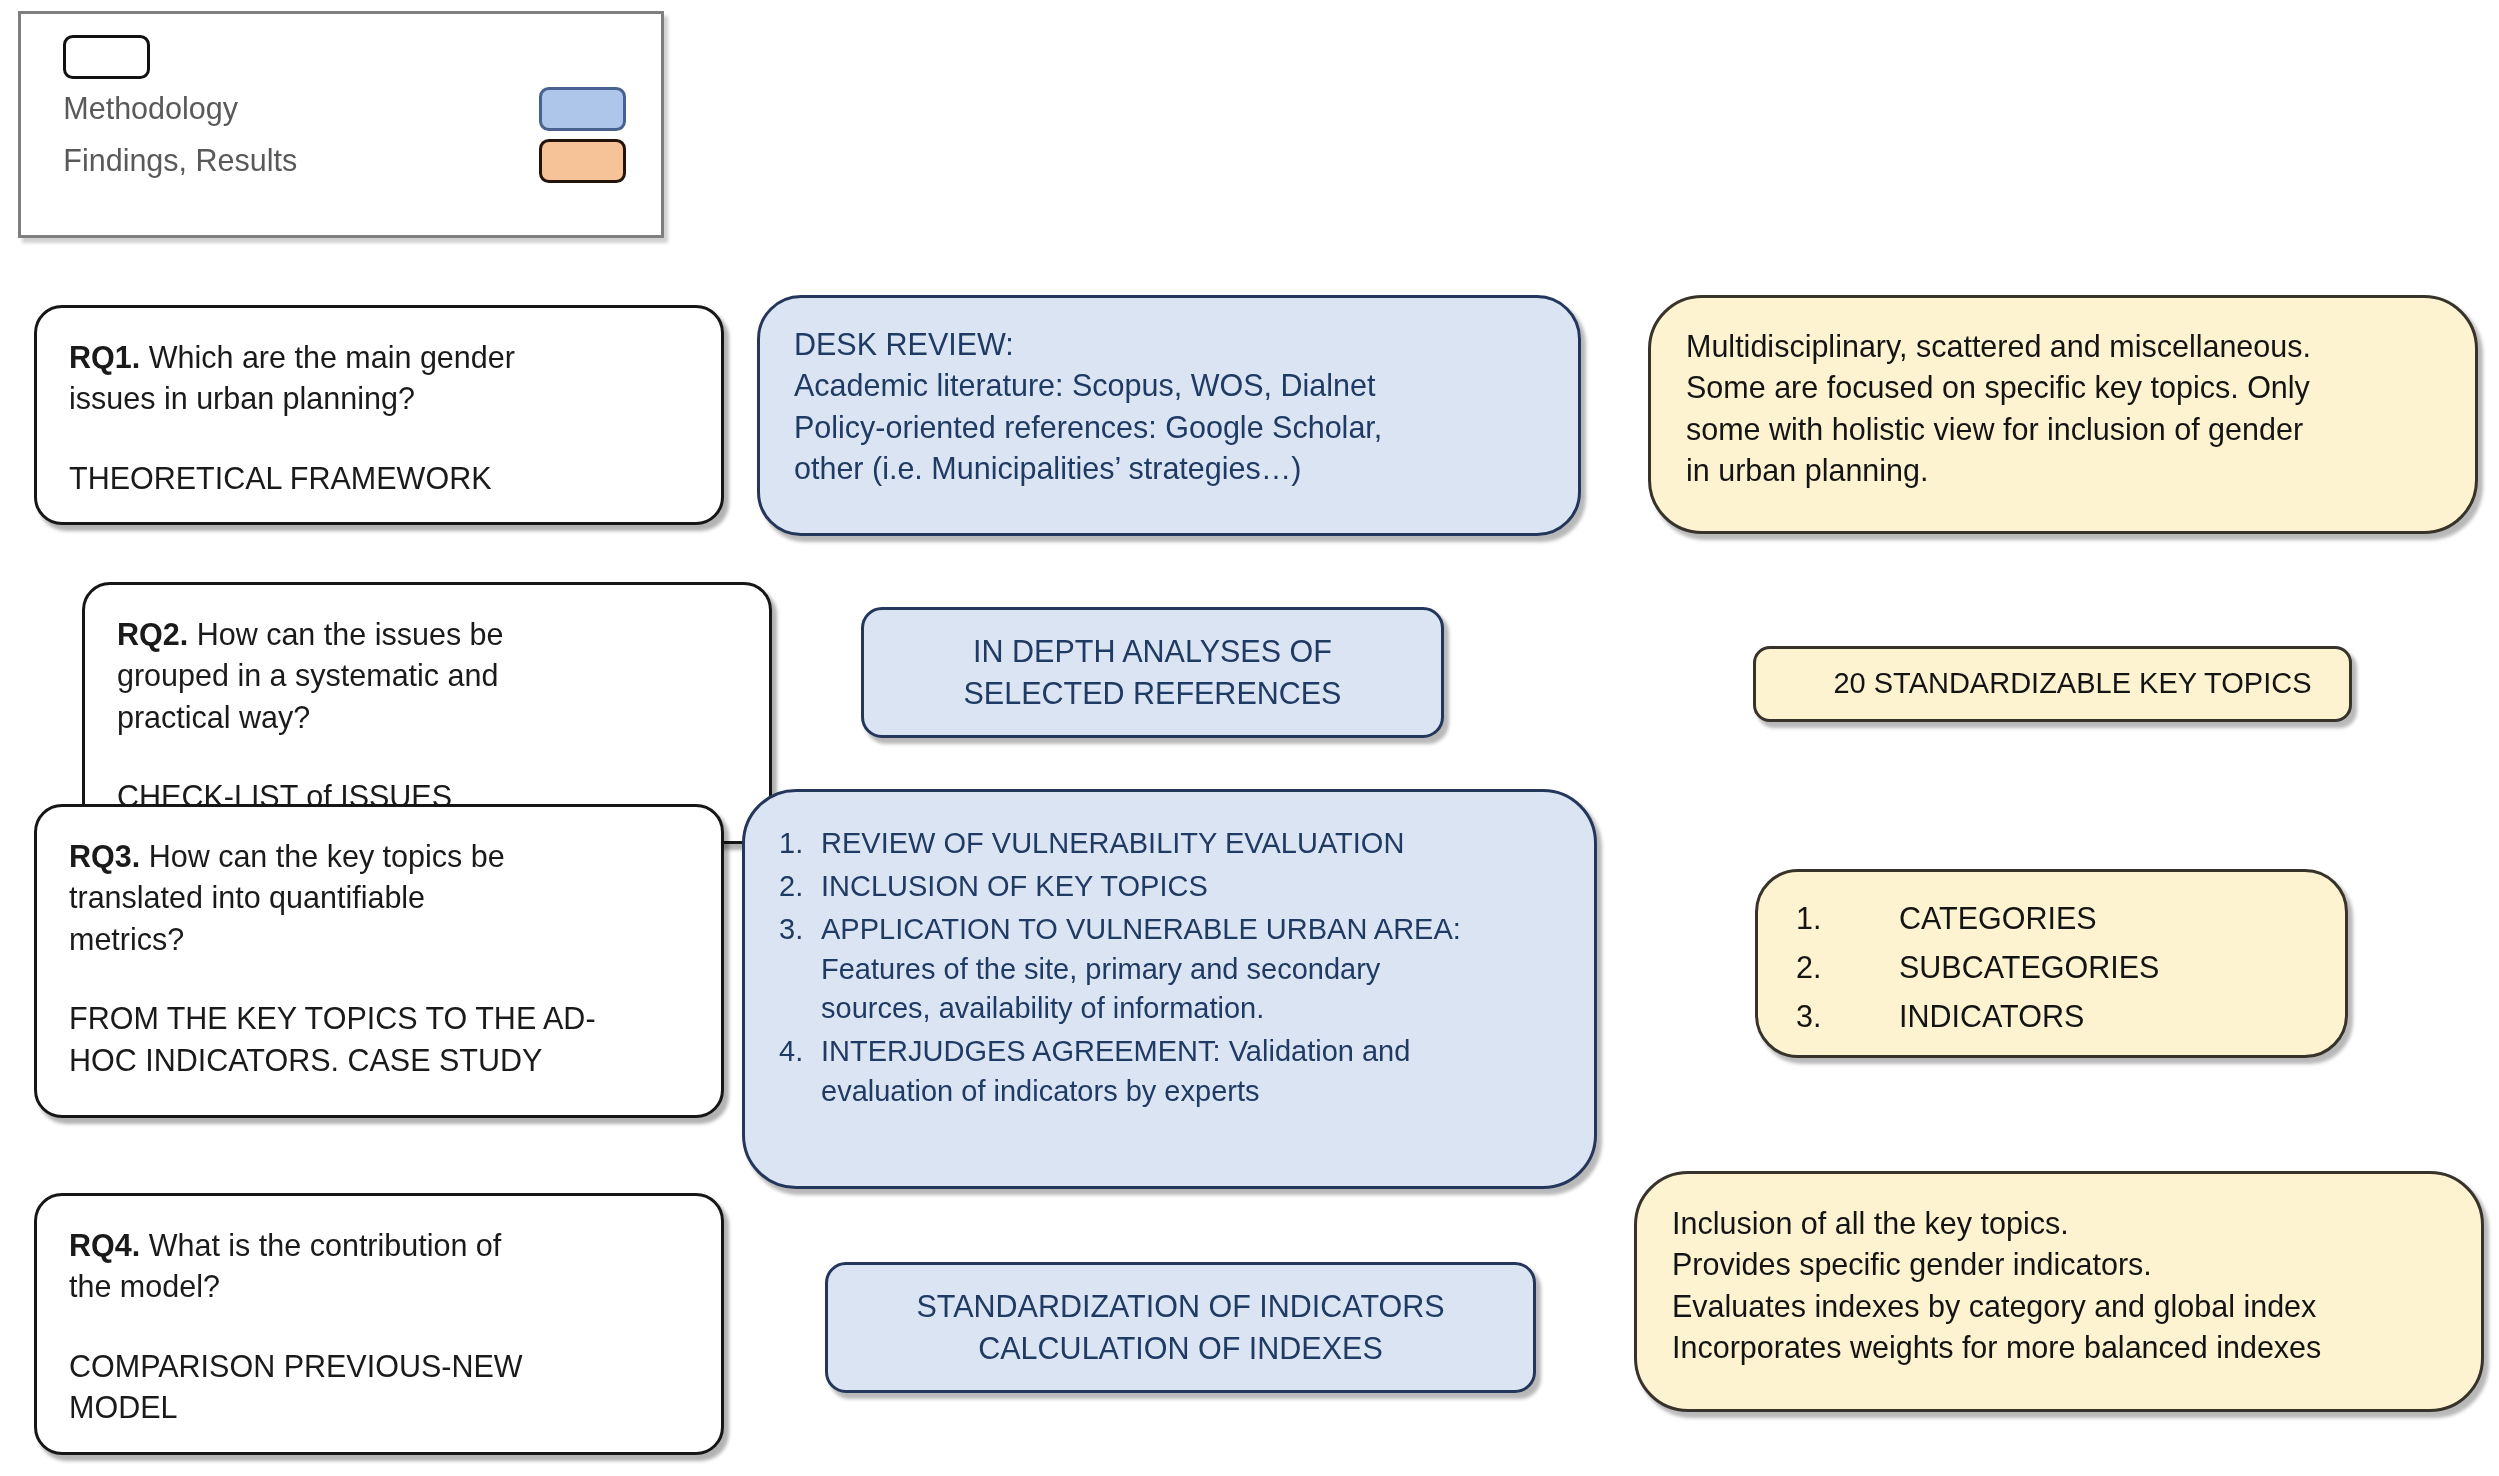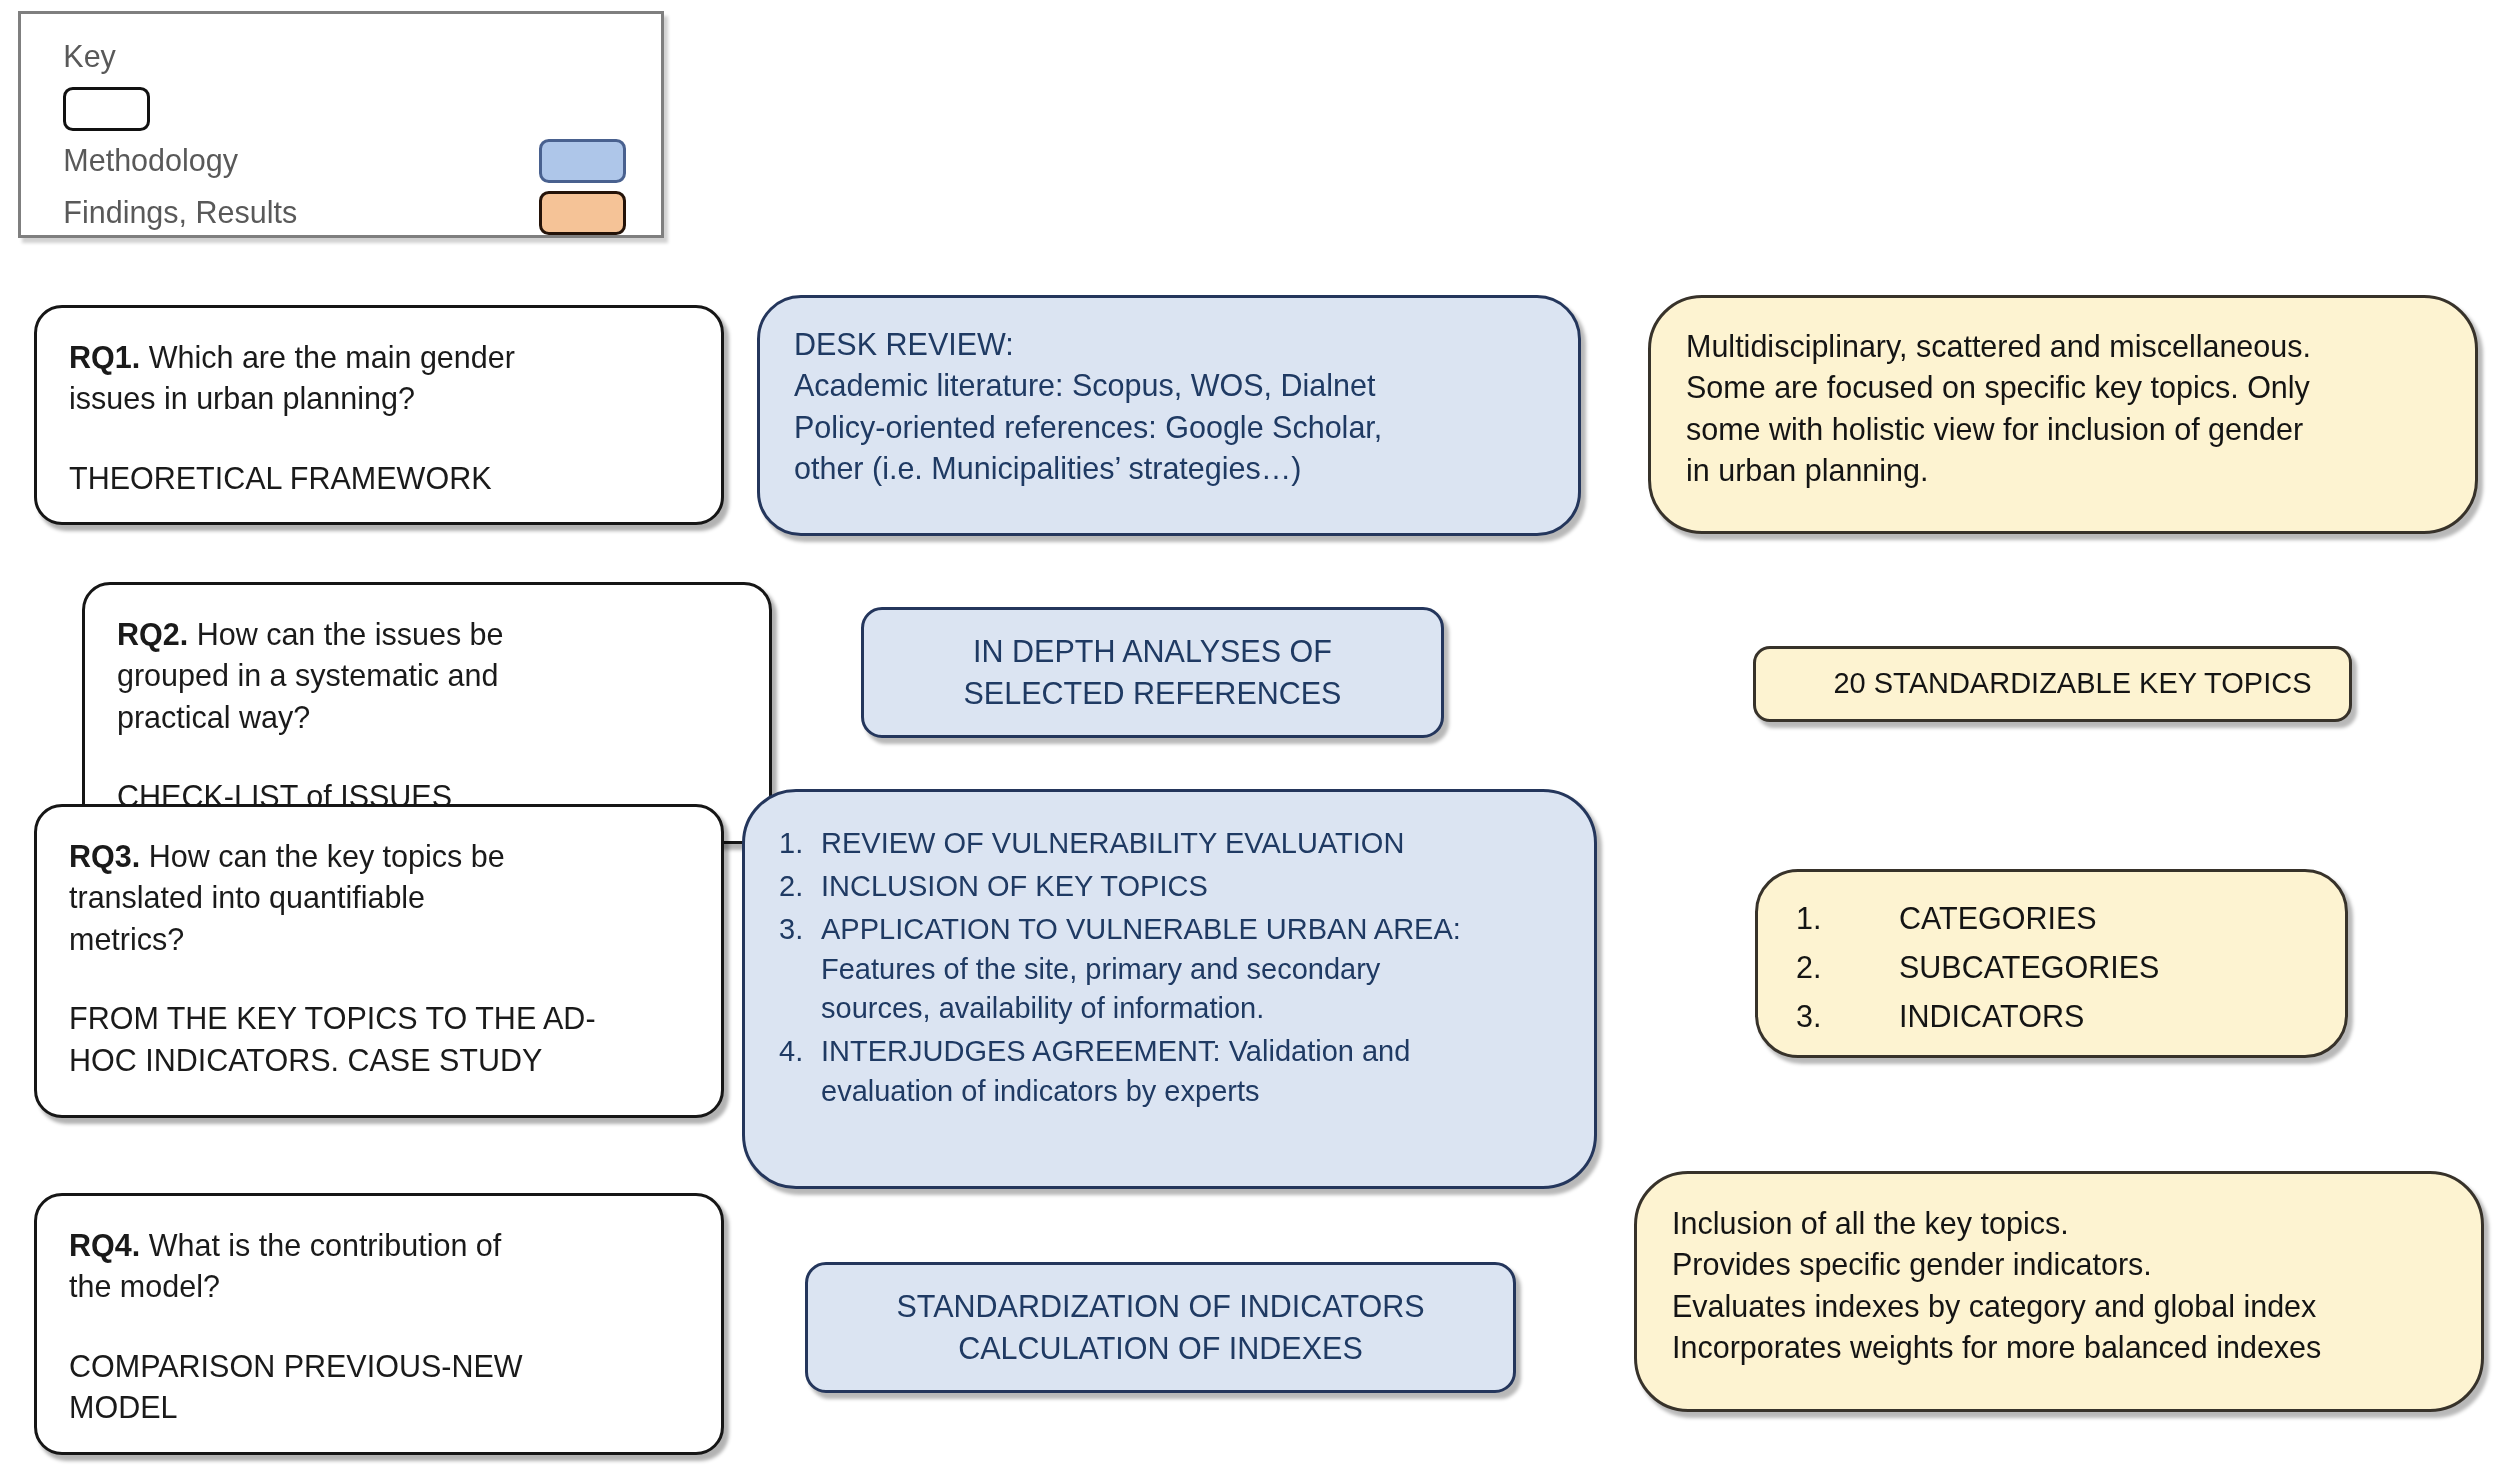--- a/index.html
+++ b/index.html
@@ -62,21 +62,21 @@
   }
   #steps{
     left:742px;top:789px;width:855px;height:400px;
     border-radius:54px;padding:32px 34px;
     font-size:29px;
   }
   .step{display:flex;margin-bottom:3.7px;}
   .step .num{width:42px;flex:none;}
   .step .txt{flex:1;}
   #standardization{
-    left:805px;top:1262px;width:711px;height:131px;
+    left:825px;top:1262px;width:711px;height:131px;
     border-radius:21px;
     display:flex;align-items:center;justify-content:center;
     text-align:center;
   }
   
   .cream{
     background:#fdf3d1;border:3.7px solid #37322a;color:#141414;
     box-shadow:4.3px 5.5px 3.7px rgba(0,0,0,0.28);
   }
   #literature{
@@ -103,23 +103,20 @@
   p{margin:0;line-height:1.36;}
   .keyrow,.step,.srow{line-height:1.36;}
 </style>
 </head>
 <body>
 
 <div id="canvas">
 
   <div class="box keybox">
     <div class="keyrow">
-      <span class="klabel">Key</span>
-    </div>
-    <div class="keyrow">
       <span class="swatch s-white" style="background-color: rgb(255, 255, 255);"></span>
     </div>
     <div class="keyrow">
       <span class="klabel">Methodology</span>
       <span class="swatch s-blue" style="background-color: rgb(174, 198, 233);"></span>
     </div>
     <div class="keyrow">
       <span class="klabel">Findings, Results</span>
       <span class="swatch s-orange" style="background-color: rgb(245, 195, 151);"></span>
     </div>

